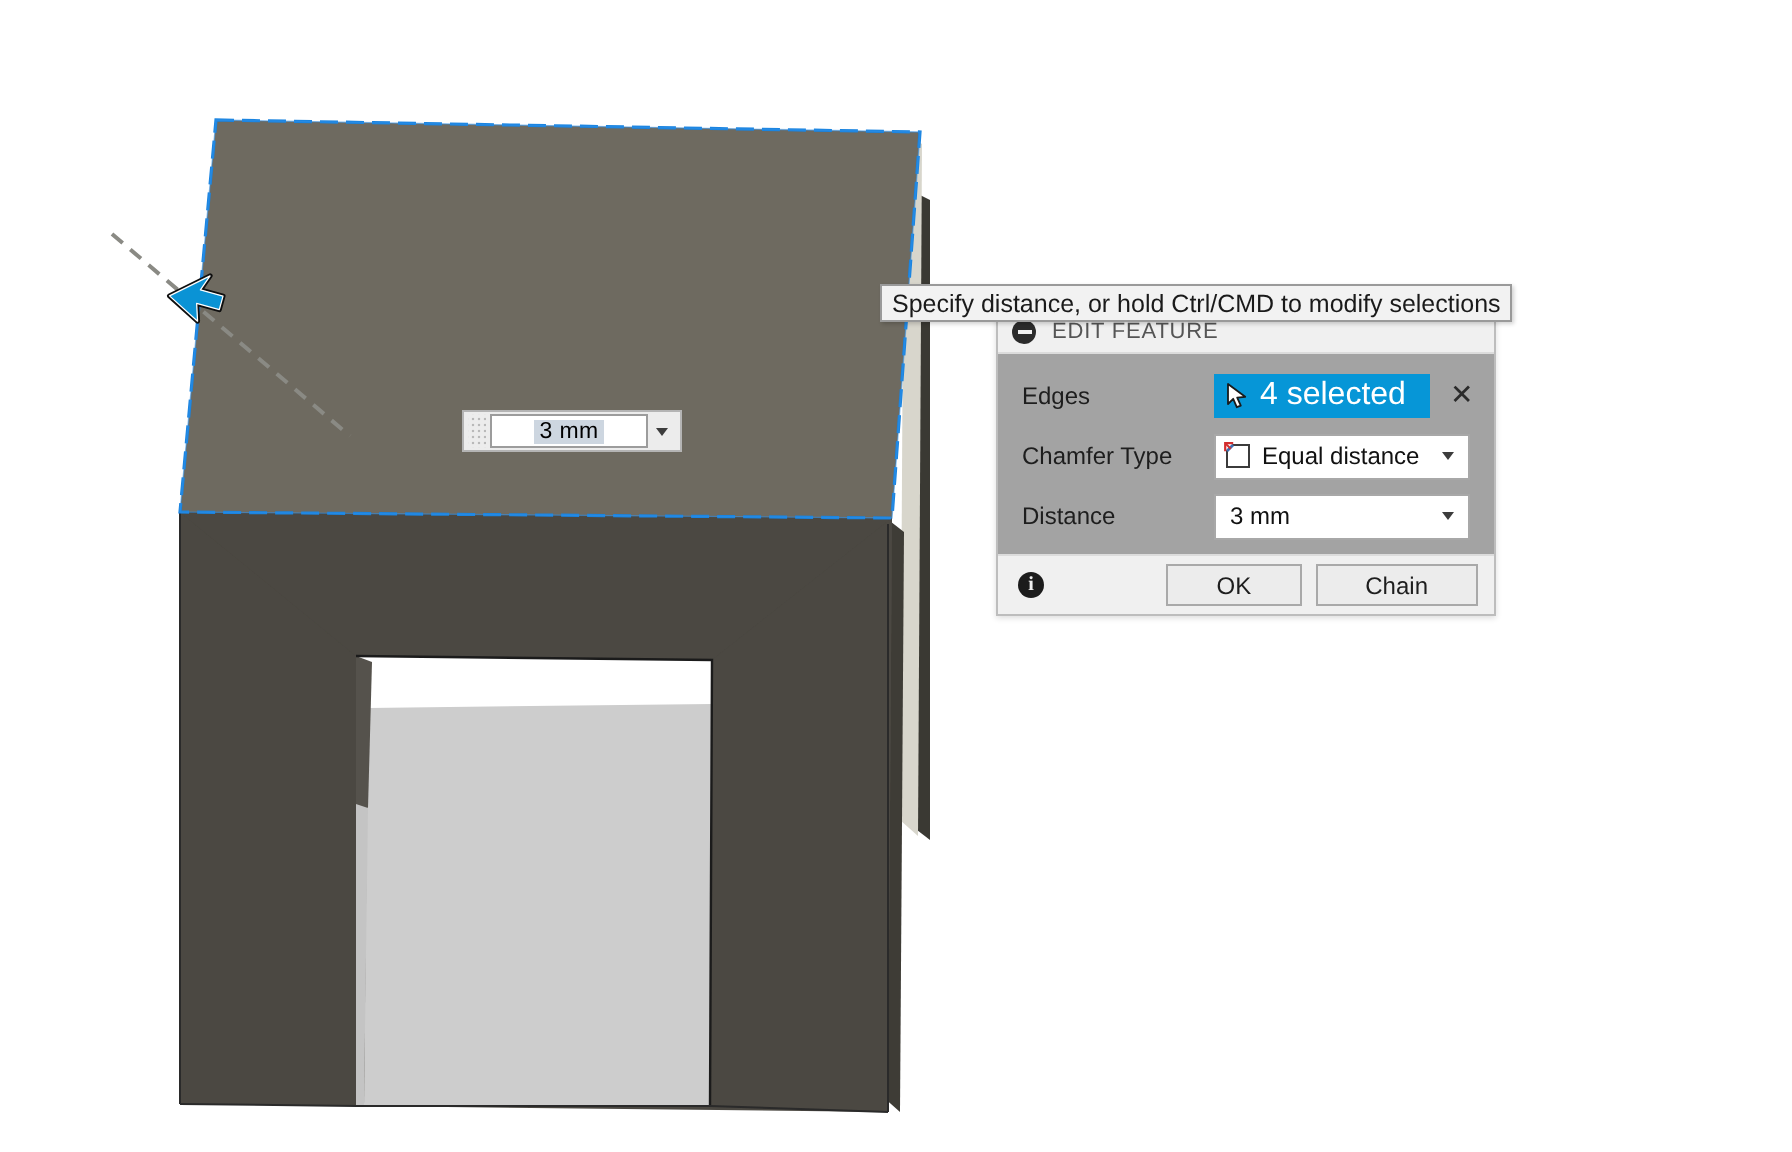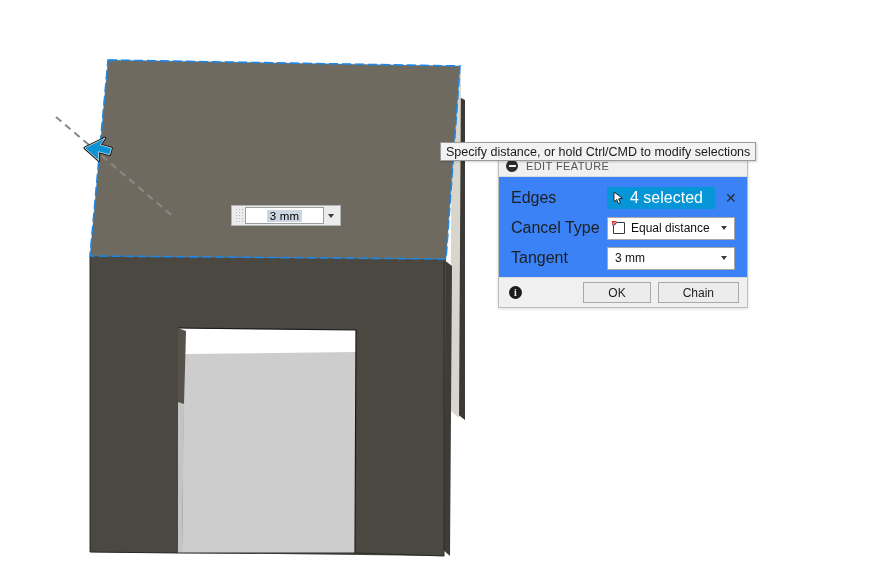--- a/index.html
+++ b/index.html
@@ -90,21 +90,21 @@
     white-space: nowrap;
     z-index: 40;
     margin-top: 16px;
   }
 
   
   #dialog {
     position: absolute;
     left: 498px; top: 154px;
     width: 250px;
-    background: #3b82f6;
+    background: #a3a3a3;
     border: 1px solid #bdbdbd;
     box-shadow: 0 1px 3px rgba(0,0,0,0.14);
     z-index: 30;
     font-size: 12px;
     color: #1e1e1e;
   }
   #dlg-header {
     height: 22px;
     display: flex;
     align-items: center;
@@ -135,21 +135,21 @@
   #dlg-body { padding: 6px 0 4px 0; }
   .row {
     display: flex;
     align-items: center;
     min-height: 30px;
     padding: 0 10px 0 12px;
   }
   .row .lbl {
     width: 96px;
     flex: 0 0 96px;
-    font-size: 16px;
+    font-size: 12px;
     color: #1e1e1e;
   }
   .row .ctl { flex: 1 1 auto; display: flex; align-items: center; }
 
   
   .sel-chip {
     background: #0696d7;
     color: #ffffff;
     height: 22px;
     padding: 0 12px 0 6px;
@@ -322,39 +322,39 @@
               <path d="M1,1 L1,11 L3.6,8.4 L5.4,12.6 L7.4,11.8 L5.6,7.8 L9.6,7.4 Z" fill="#ffffff" stroke="#1a1a1a" stroke-width="0.9" stroke-linejoin="round"></path>
             </svg>
             <span>4 selected</span>
           </span>
           <span class="clear-x">✕</span>
         </span>
       </div>
 
 
       <div class="row">
-        <span class="lbl">Cancel Type</span>
+        <span class="lbl">Chamfer Type</span>
         <span class="ctl">
           <span class="combo wide">
             <svg class="chamfer-icon" viewBox="0 0 16 16">
               <path d="M5.5,2.5 L13.5,2.5 L13.5,13.5 L2.5,13.5 L2.5,5.5 Z" fill="#ffffff" stroke="#3b3b3b" stroke-width="1"></path>
               <path d="M2.5,5.5 L5.5,2.5" stroke="#3b6fb5" stroke-width="1.3"></path>
               <path d="M1.6,5.6 L1.6,1.6 L5.6,1.6" fill="none" stroke="#d32f2f" stroke-width="1.1"></path>
               <path d="M1.6,1.6 L4.4,4.4" stroke="#d32f2f" stroke-width="1"></path>
             </svg>
             <span class="combo-text">Equal distance</span>
             <span class="combo-btn">
               <span class="caret-down"></span>
             </span>
           </span>
         </span>
       </div>
 
       <div class="row">
-        <span class="lbl">Tangent</span>
+        <span class="lbl">Distance</span>
         <span class="ctl">
           <span class="combo">
             <span class="combo-text">3 mm</span>
             <span class="combo-btn">
               <span class="caret-down"></span>
             </span>
           </span>
         </span>
       </div>
     </div>

